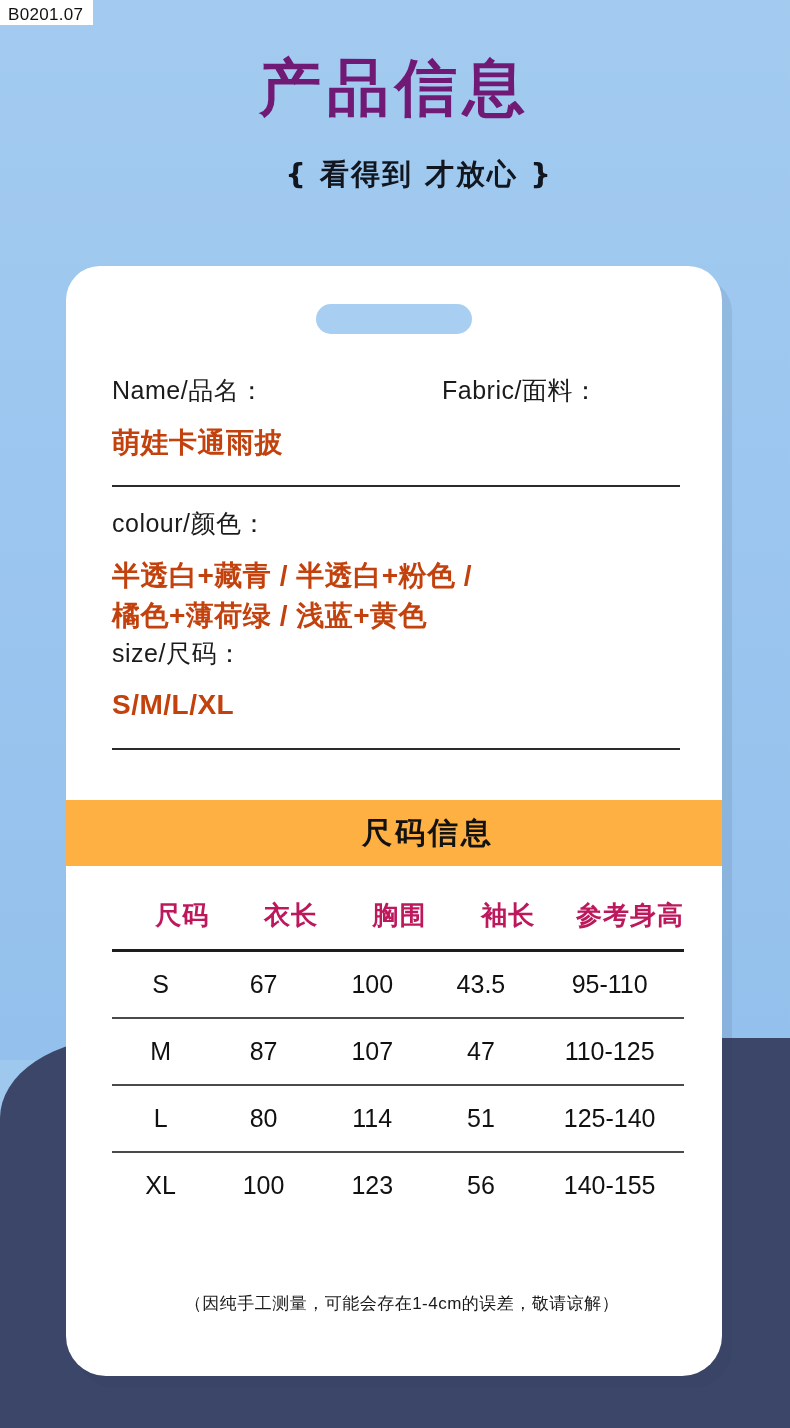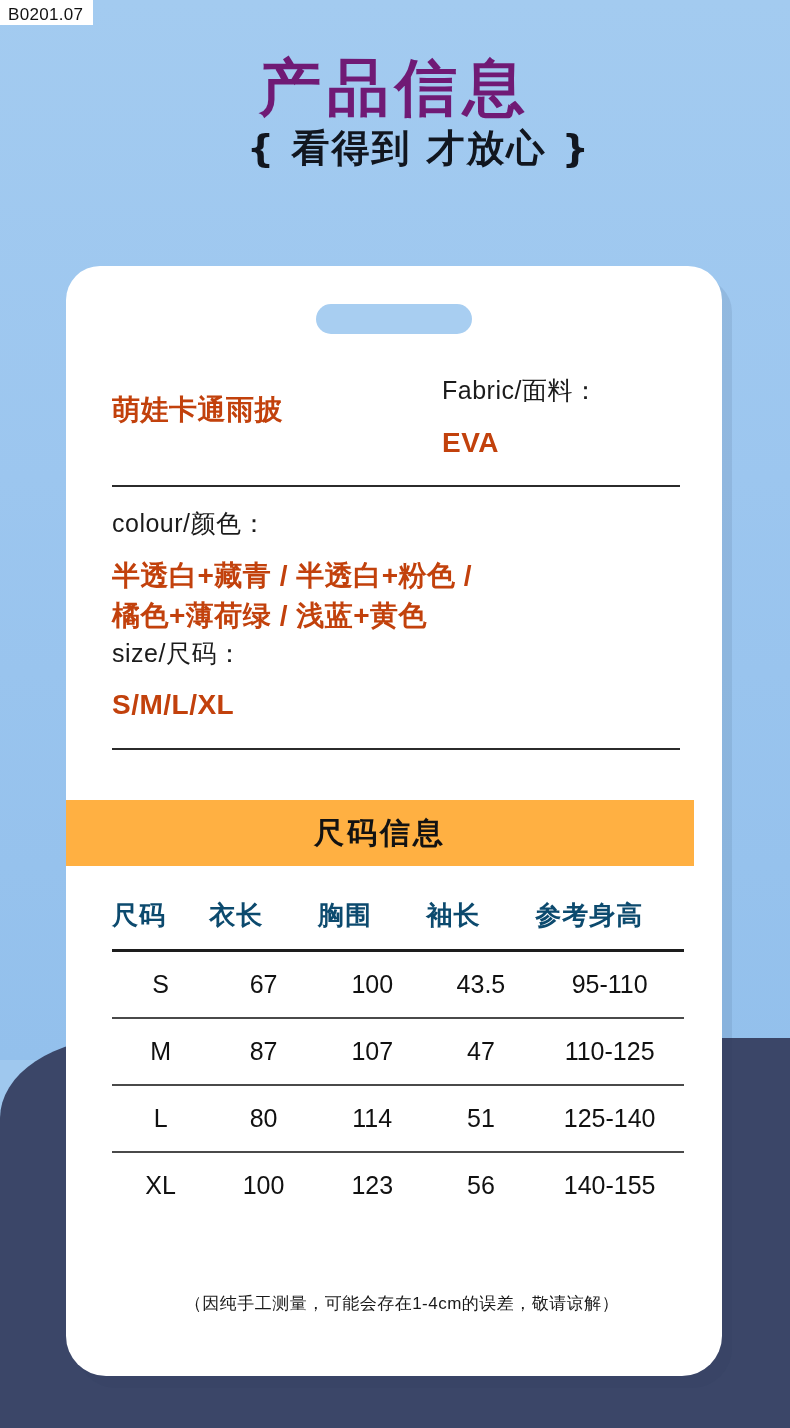--- a/index.html
+++ b/index.html
@@ -60,23 +60,23 @@
   }
   .heading .title {
     font-family: "DejaVu Sans", sans-serif;
     font-size: 62px;
     font-weight: bold;
     color: #701a75;
     letter-spacing: 6px;
     line-height: 1.15;
   }
   .heading .subtitle {
-    margin-top: 0;
+    margin-top: 32px;
     font-family: "DejaVu Sans", sans-serif;
-    font-size: 38px;
+    font-size: 29px;
     font-weight: bold;
     color: #11161f;
     letter-spacing: 2px;
     padding-left: 48px;
   }
 
   
   .card {
     position: absolute;
     left: 66px;
@@ -129,21 +129,21 @@
     background: #2b2b2b;
     margin: 22px 0 20px 0;
   }
   .block { margin-bottom: 0; }
 
   
   .banner {
     position: absolute;
     left: 0;
     top: 534px;
-    width: 628px;
+    width: 724px;
     height: 66px;
     background: #ffb042;
     display: flex;
     align-items: center;
     justify-content: center;
   }
   .banner span {
     font-size: 30px;
     font-weight: bold;
     color: #121212;
@@ -157,23 +157,23 @@
     top: 626px;
     width: 572px;
   }
   table.sizes {
     width: 100%;
     border-collapse: collapse;
   }
   table.sizes th {
     font-size: 26px;
     font-weight: bold;
-    color: #0c4a6e;
+    color: #be185d;
     padding: 6px 0 16px 0;
-    text-align: left;
+    text-align: right;
     letter-spacing: 1px;
   }
   table.sizes thead tr { border-bottom: 3px solid #1d1d1d; }
   table.sizes td {
     font-size: 25px;
     color: #111111;
     text-align: center;
     padding: 18px 0;
     border-bottom: 2px solid #4a4a4a;
   }
@@ -210,25 +210,25 @@
 </div>
 
 <div class="card">
   <div class="card-hole"></div>
 
   <div class="info">
 
     <div class="block">
       <div class="row-flex">
         <div class="col-left">
+          <div class="lbl">Name/品名：</div>
           <div class="val">萌娃卡通雨披</div>
         </div>
         <div class="col-right">
           <div class="lbl">Fabric/面料：</div>
-          <div class="val">EVA</div>
         </div>
       </div>
       <div class="divider"></div>
     </div>
 
     <div class="block">
       <div class="lbl">colour/颜色：</div>
       <div class="val" style="white-space: pre-line;">半透白+藏青 / 半透白+粉色 /
 橘色+薄荷绿 / 浅蓝+黄色</div>
     </div>

